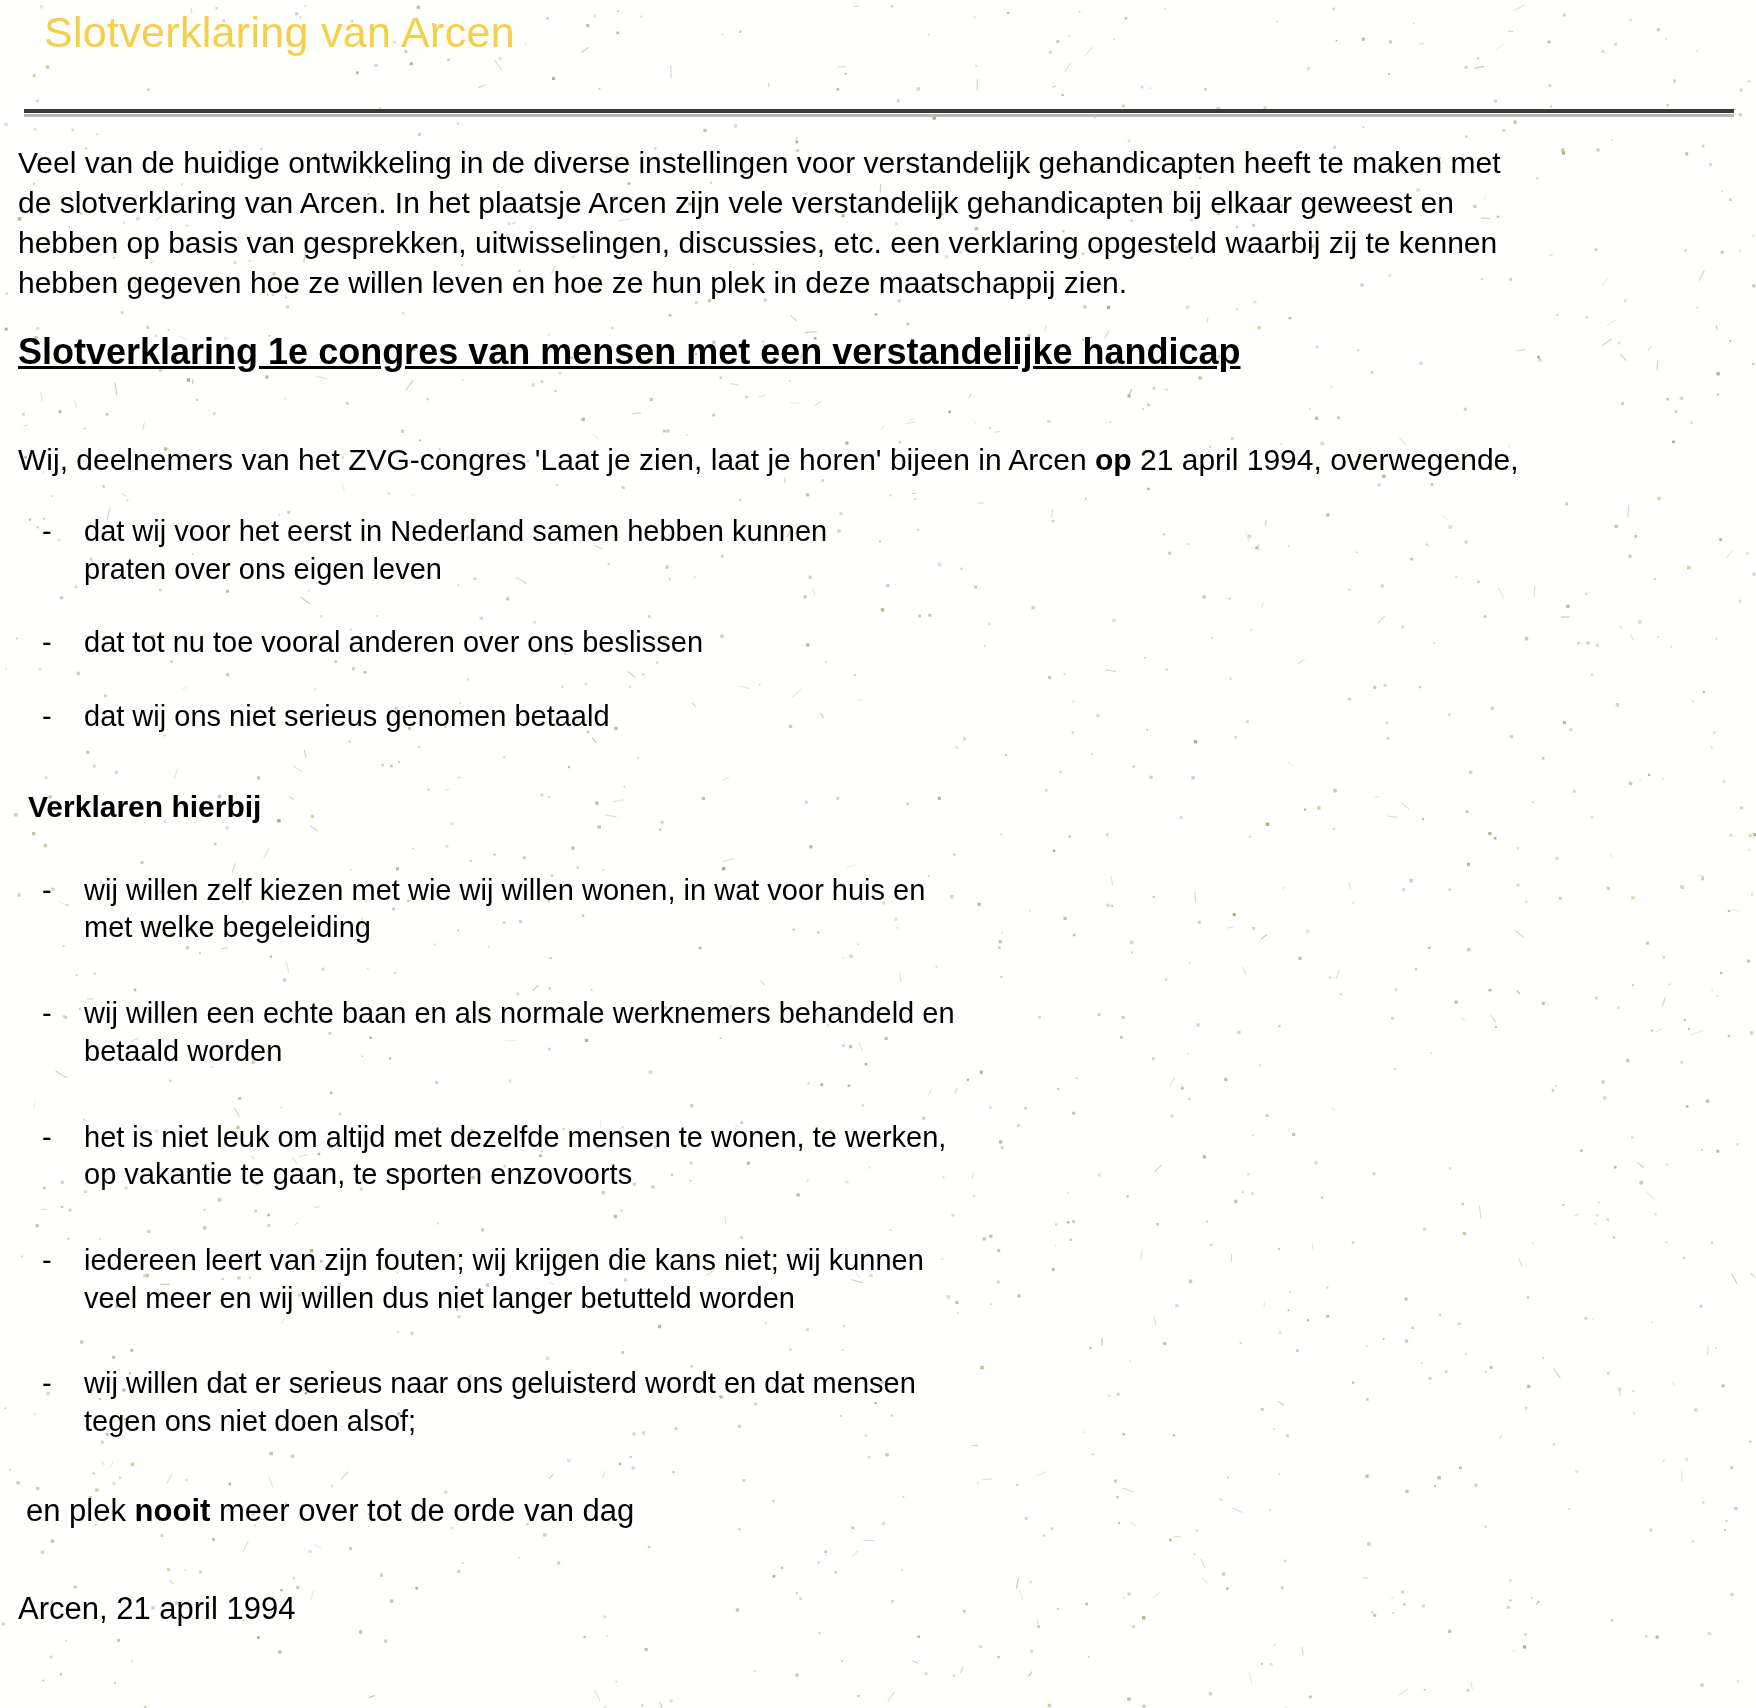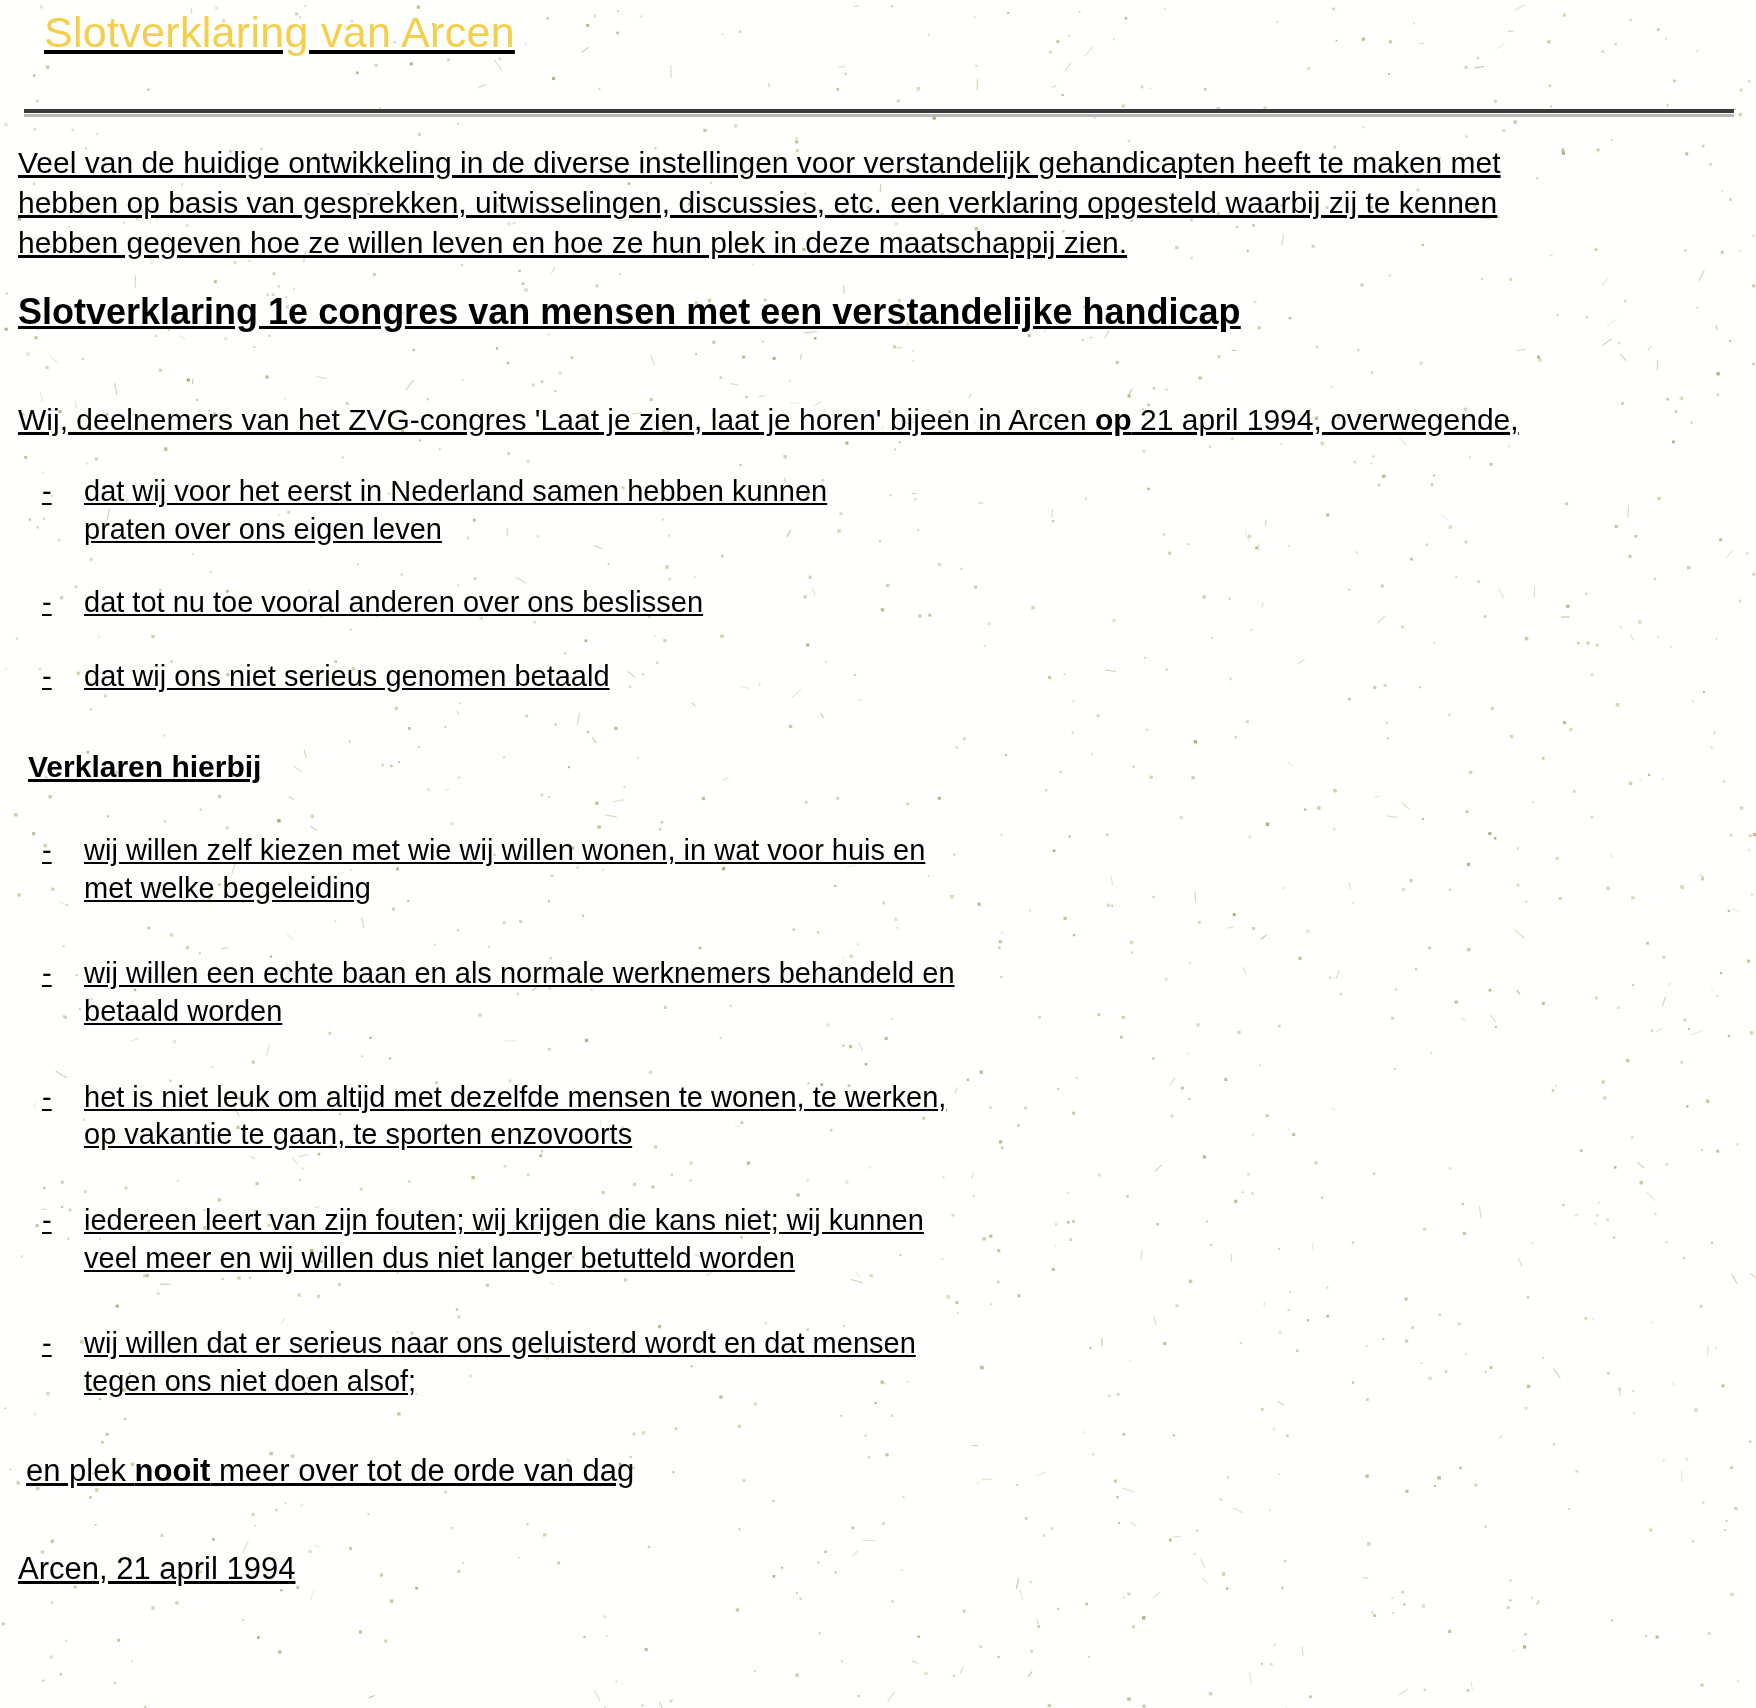--- a/index.html
+++ b/index.html
@@ -24,21 +24,20 @@
     width: 1756px;
     height: 1708px;
     pointer-events: none;
     z-index: 0;
   }
 
   #content {
     position: relative;
     z-index: 1;
     padding: 0;
-    text-decoration: underline;
   }
 
   .slide-title {
     font-size: 43px;
     color: #F5CE4A;
     font-family: "Liberation Sans", sans-serif;
     font-weight: 400;
     letter-spacing: 0.3px;
     padding: 8px 0 0 44px;
     line-height: 1.15;
@@ -1652,20 +1651,21 @@
 <div id="content">
 
   <div class="slide-title">Slotverklaring van Arcen</div>
 
   <div class="rule"></div>
 
   <div class="body-area">
 
     <div class="para intro">
       <span class="ln">Veel  van de huidige ontwikkeling in de diverse instellingen voor verstandelijk gehandicapten heeft te maken met</span>
+      <span class="ln">de slotverklaring van Arcen. In het plaatsje Arcen zijn vele verstandelijk gehandicapten bij elkaar geweest en</span>
       <span class="ln">hebben op basis van gesprekken, uitwisselingen, discussies, etc. een verklaring opgesteld waarbij zij te kennen</span>
       <span class="ln">hebben gegeven hoe ze willen leven en hoe ze hun plek in deze maatschappij zien.</span>
     </div>
 
     <div class="section-heading">Slotverklaring 1e congres van mensen met een verstandelijke handicap</div>
 
     <div class="preamble"><span>Wij, deelnemers van het ZVG-congres 'Laat je zien, laat je horen' bijeen in Arcen </span><b>op</b><span class="wide"> 21 april 1994,  overwegende,</span></div>
 
     <div class="bullet-list group1">
 

